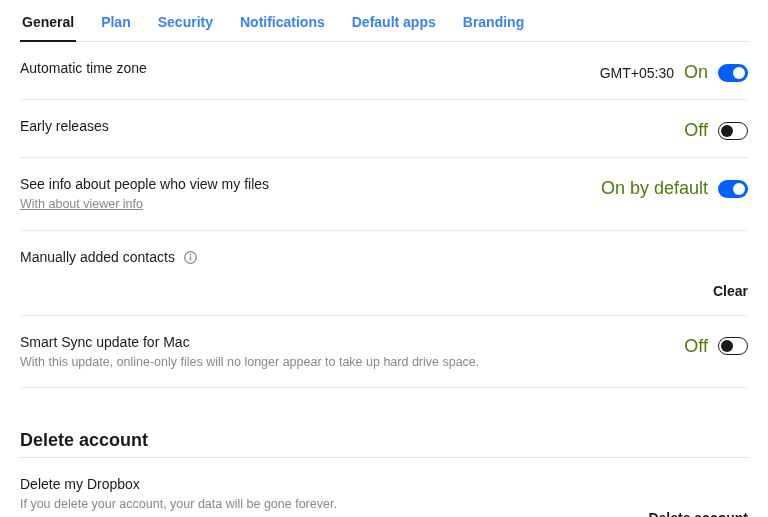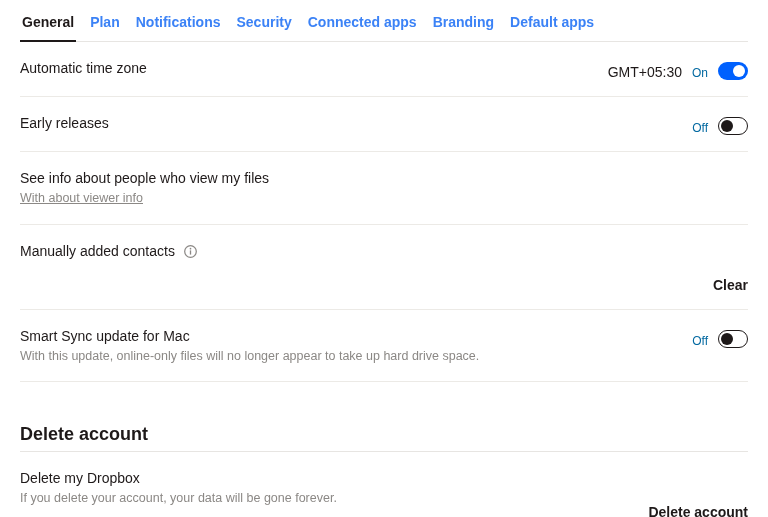--- a/index.html
+++ b/index.html
@@ -11,21 +11,21 @@
     font-family: -apple-system, BlinkMacSystemFont, "Segoe UI", Helvetica, Arial, sans-serif;
     background: #fff;
     color: #1e1919;
     font-size: 14px;
   }
   .page { padding: 0 20px 20px 20px; }
 
   
   .tabs {
     display: flex;
-    gap: 12px;
+    gap: 23px;
     border-bottom: 1px solid #e7e5e2;
     padding-top: 8px;
   }
   .tab {
     font-size: 14px;
     color: #3b82f6;
     padding: 6px 2px 10px 2px;
     cursor: pointer;
     font-weight: 600;
   }
@@ -40,21 +40,21 @@
     display: flex;
     align-items: flex-start;
     justify-content: space-between;
     padding: 18px 0 16px 0;
     border-bottom: 1px solid #eceae6;
   }
   .row:last-of-type { border-bottom: none; }
   .row-left { flex: 1; padding-right: 20px; }
   .row-right {
     display: flex;
-    align-items: flex-end;
+    align-items: center;
     gap: 10px;
     padding-top: 2px;
     white-space: nowrap;
   }
   .row-title {
     font-size: 14px;
     color: #1e1919;
   }
   .row-sub {
     font-size: 12.5px;
@@ -65,22 +65,22 @@
   .row-sub .bold { font-weight: 600; }
   .sub-link {
     text-decoration: underline;
     cursor: pointer;
   }
   .value-text {
     font-size: 14px;
     color: #1e1919;
   }
   .state-label {
-    font-size: 12px;
-    color: #0369a1;
+    font-size: 18px;
+    color: #4d7c0f;
   }
 
   
   .toggle {
     width: 30px;
     height: 18px;
     border-radius: 10px;
     position: relative;
     cursor: pointer;
     flex-shrink: 0;
@@ -129,25 +129,24 @@
   }
 </style>
 </head>
 <body>
 
 <div class="page">
 
   <div class="tabs">
     <div class="tab active">General</div>
     <div class="tab">Plan</div>
+    <div class="tab">Security</div>
     <div class="tab">Notifications</div>
-    <div class="tab">Security</div>
-    <div class="tab">Connected apps</div>
+    <div class="tab">Default apps</div>
     <div class="tab">Branding</div>
-    <div class="tab">Default apps</div>
   </div>
 
   <div class="row">
     <div class="row-left">
       <div class="row-title">Automatic time zone</div>
     </div>
     <div class="row-right">
       <span class="value-text">GMT+05:30</span>
       <span class="state-label">On</span>
       <div class="toggle on">
@@ -167,20 +166,26 @@
         </div>
     </div>
   </div>
 
   <div class="row">
     <div class="row-left">
       <div class="row-title">See info about people who view my files</div>
       <div class="row-sub">
         <span class="sub-link">With about viewer info</span>
       </div>
+    </div>
+    <div class="row-right">
+      <span class="state-label">On by default</span>
+      <div class="toggle on">
+          <div class="knob"></div>
+        </div>
     </div>
   </div>
 
   <div class="row">
     <div class="row-left">
       <div class="row-title">
         <span>Manually added contacts</span>
         <span class="info-icon">
           <svg width="15" height="15" viewBox="0 0 16 16" fill="none">
             <circle cx="8" cy="8" r="6.2" stroke="#8b8885" stroke-width="1.3"></circle>

